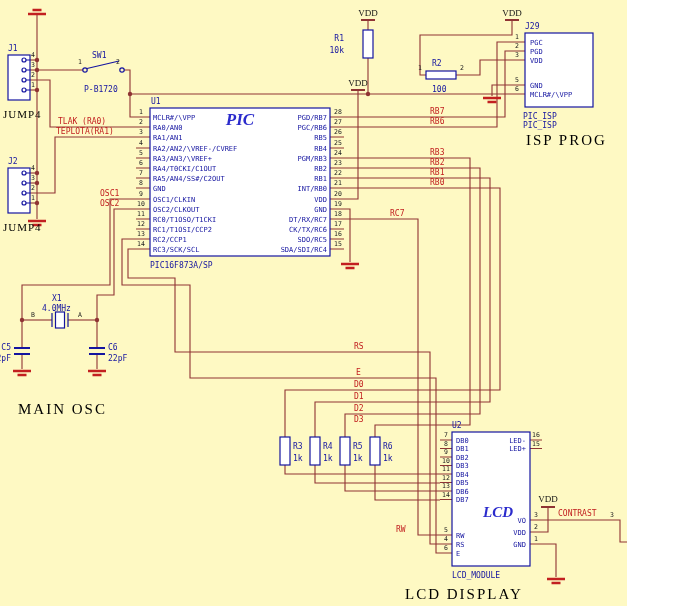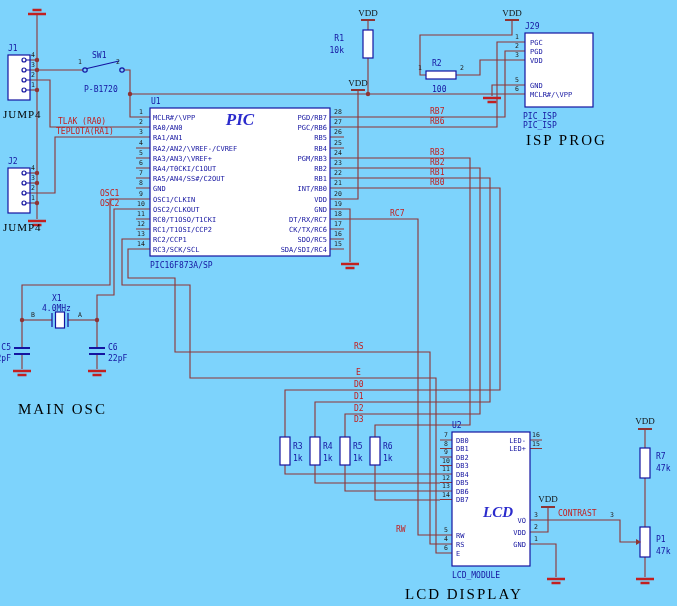--- a/index.html
+++ b/index.html
@@ -1,16 +1,16 @@
 <!DOCTYPE html>
 <html><head>
 <meta charset="utf-8">
 <style>
   html,body{margin:0;padding:0;background:#ffffff;}
-  .stage{position:relative;width:677px;height:606px;background:#7dd3fc;overflow:hidden;}
+  .stage{position:relative;width:627px;height:606px;background:#fef9c3;overflow:hidden;}
   svg{display:block;}
   text{font-family:"DejaVu Sans Mono",monospace;}
   .wire{stroke:#8F3434;stroke-width:1.1;fill:none;}
   .stub{stroke:#8F3434;stroke-width:1.1;fill:none;}
   .gnd{stroke:#C22020;stroke-width:2.4;fill:none;}
   .vddbar{stroke:#8F3434;stroke-width:2;fill:none;}
   .dot{fill:#8F3434;stroke:none;}
   .body{stroke:#1414A0;stroke-width:1.2;fill:#ffffff;}
   .sym{stroke:#1414A0;stroke-width:1.2;fill:none;}
   .pinname{fill:#1414A0;font-size:7px;}

